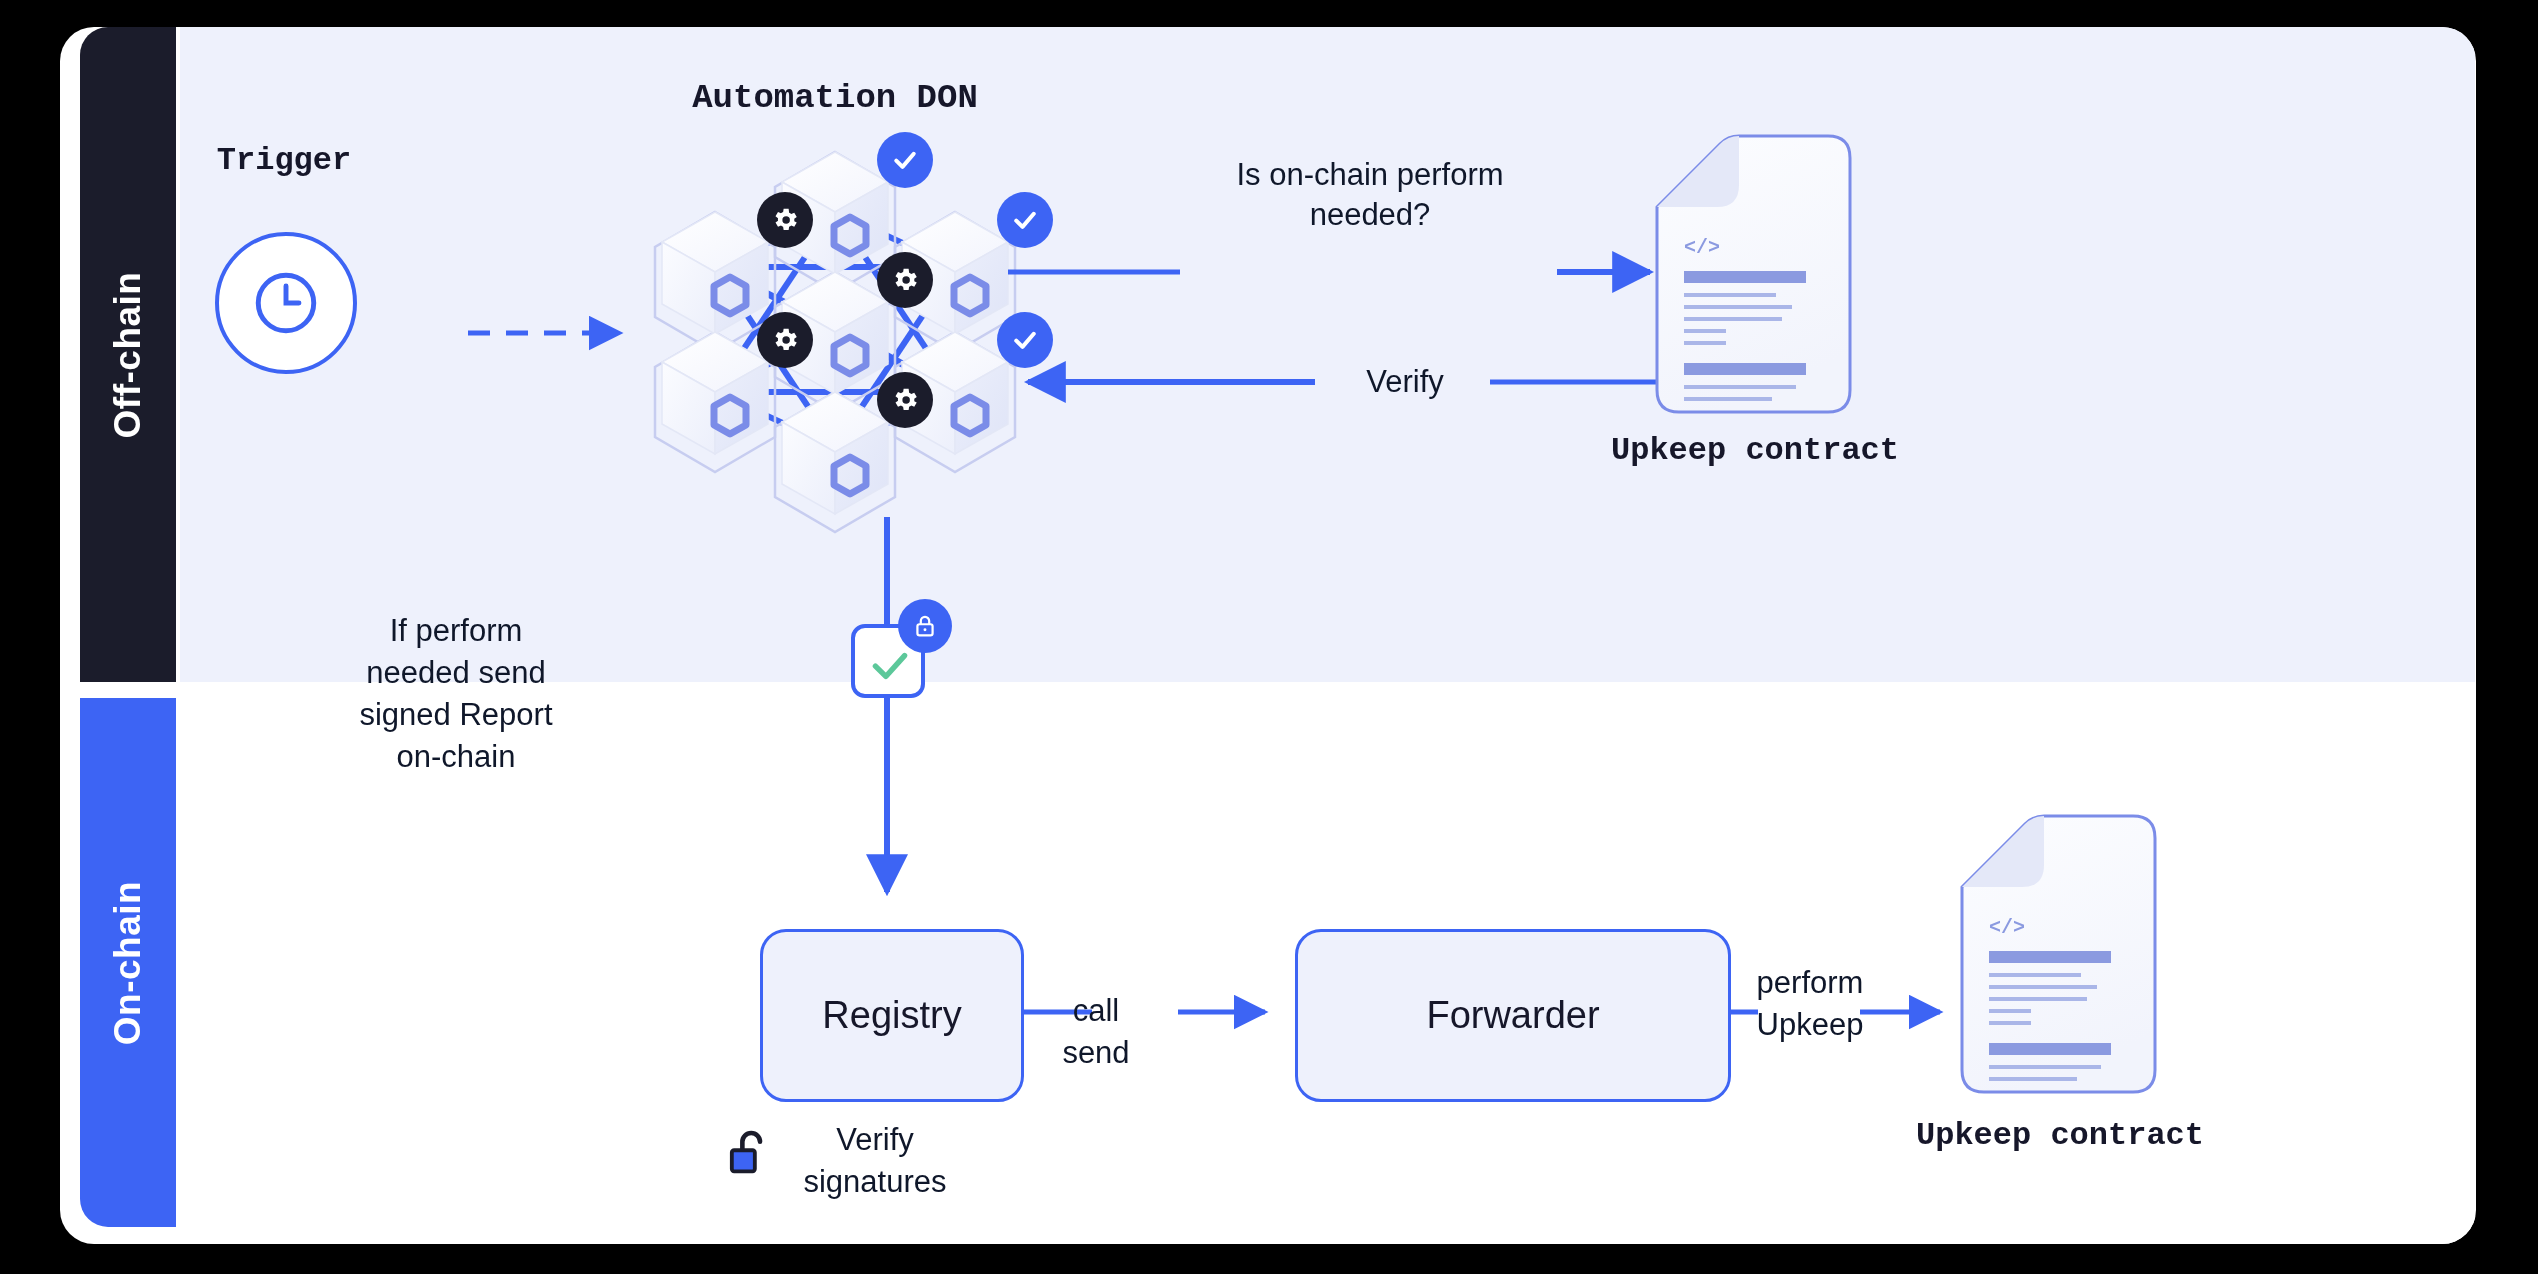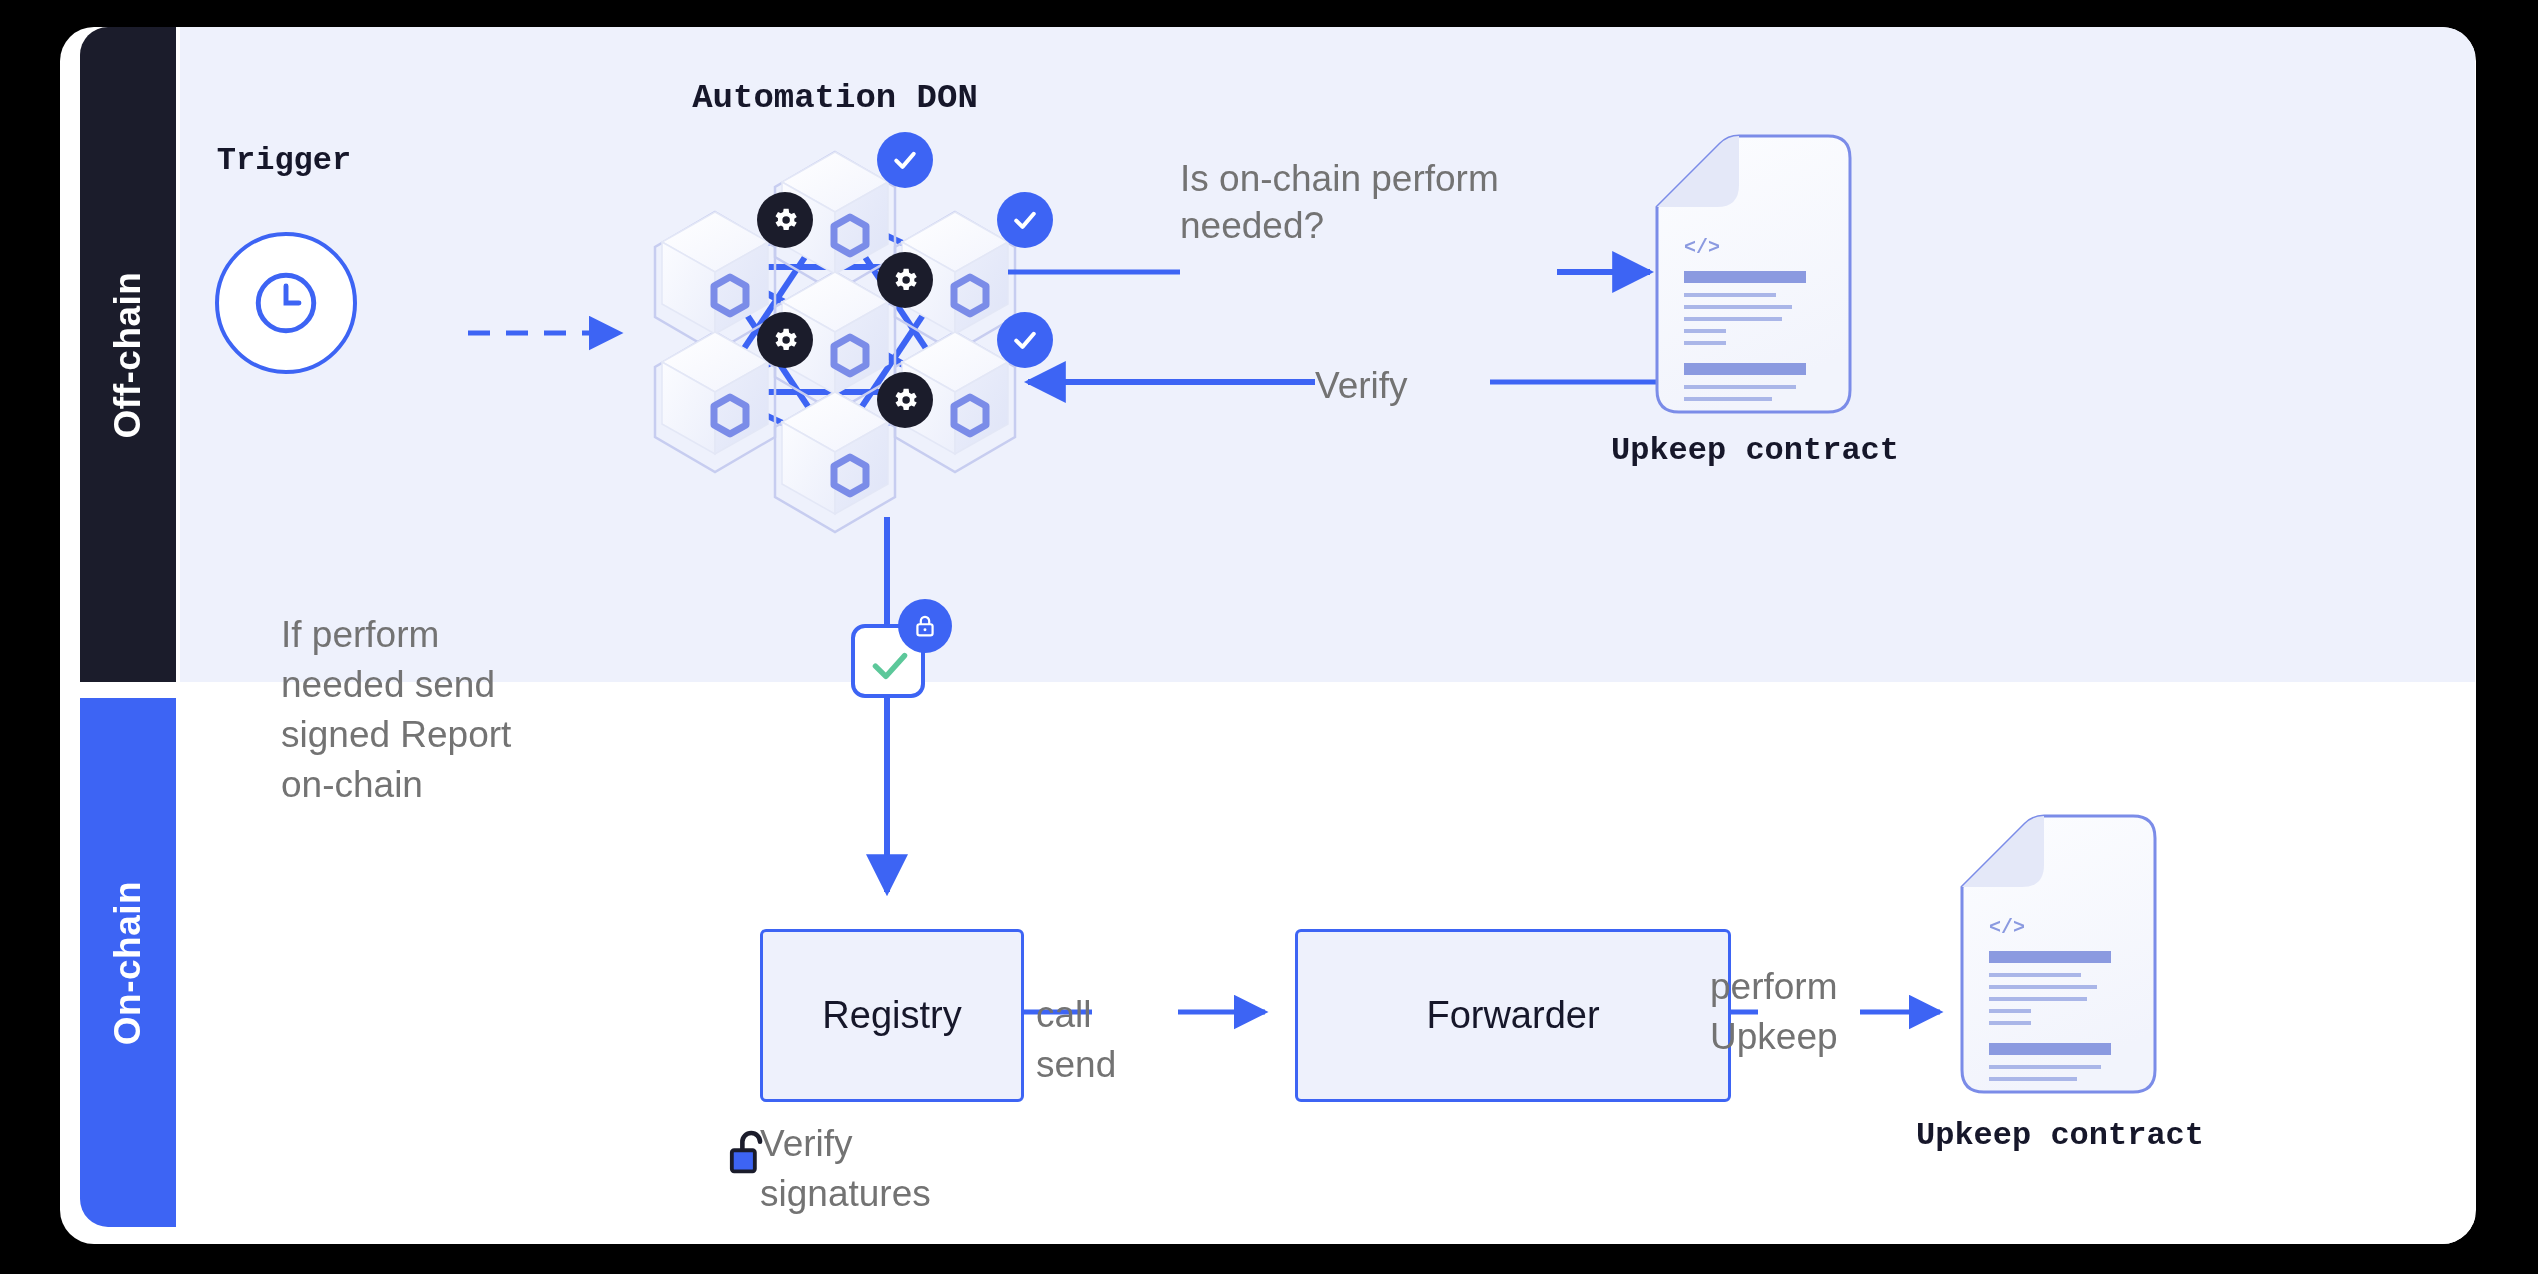--- a/index.html
+++ b/index.html
@@ -17,32 +17,32 @@
   
   .sidebar{position:absolute;width:96px;display:flex;align-items:center;justify-content:center;}
   .sidebar span{
     transform:rotate(-90deg);
     white-space:nowrap;color:#fff;font-weight:bold;font-size:37px;letter-spacing:.5px;
   }
   .sb-off{left:80px;top:27px;height:655px;background:#1b1c2b;border-top-left-radius:28px;}
   .sb-on{left:80px;top:698px;height:529px;background:#3d64f4;border-bottom-left-radius:28px;}
 
   
-  .lbl{position:absolute;color:#737373;font-size:37px;line-height:1.28;}
+  .lbl{position:absolute;color:#0f172a;font-size:31px;line-height:1.28;text-align:center;}
   .lbl-bold{position:absolute;color:#16172a;font-weight:bold;font-size:32px;text-align:center;font-family:Liberation Mono, monospace;}
 
   
   .trigger-circle{position:absolute;left:253px;top:262px;width:142px;height:142px;border:4px solid #3d64f4;border-radius:50%;background:#fff;box-sizing:border-box;}
   .trigger-circle svg{position:absolute;left:50%;top:50%;transform:translate(-50%,-50%);}
 
   
   .overlay{position:absolute;left:0;top:0;width:2416px;height:1217px;pointer-events:none;}
 
   
-  .rbox{position:absolute;background:#eef1fc;border:3px solid #3d64f4;border-radius:6px;
+  .rbox{position:absolute;background:#eef1fc;border:3px solid #3d64f4;border-radius:26px;
         display:flex;align-items:center;justify-content:center;color:#16172a;font-size:38px;}
   #box-registry{left:700px;top:902px;width:255px;height:167px;}
   #box-forwarder{left:1219px;top:902px;width:413px;height:167px;margin-left:30px;}
 
   
   .sr-box{position:absolute;left:796px;top:600px;width:70px;height:70px;background:#fff;border:4px solid #3d64f4;border-radius:14px;box-sizing:border-box;}
 
   
   .unlock{position:absolute;left:672px;top:1108px;width:44px;height:56px;}
   .badge{position:absolute;width:56px;height:56px;border-radius:50%;display:flex;align-items:center;justify-content:center;}

